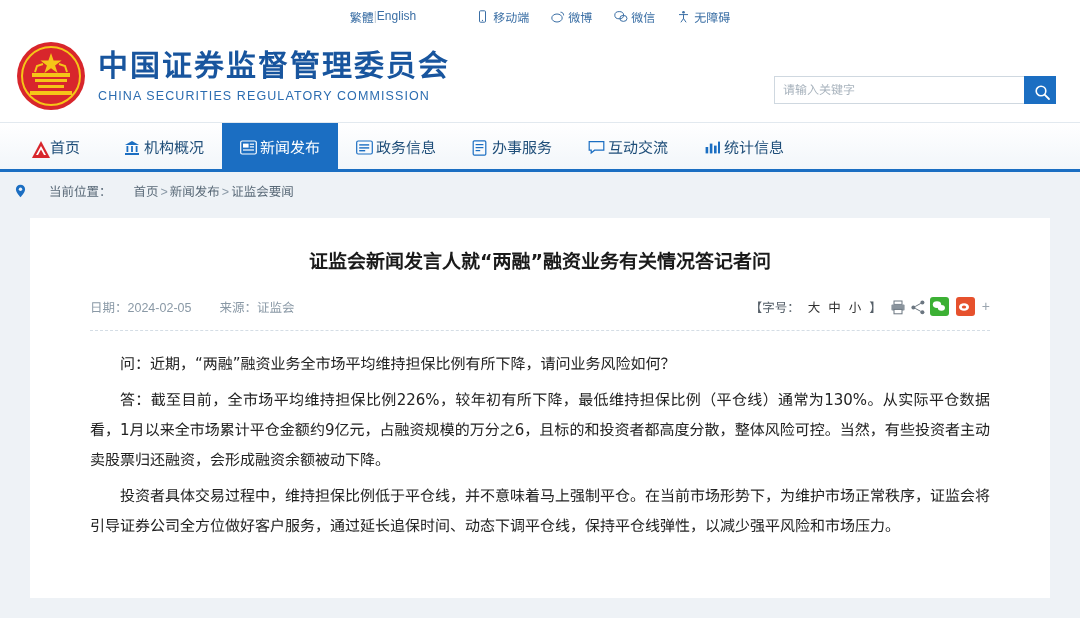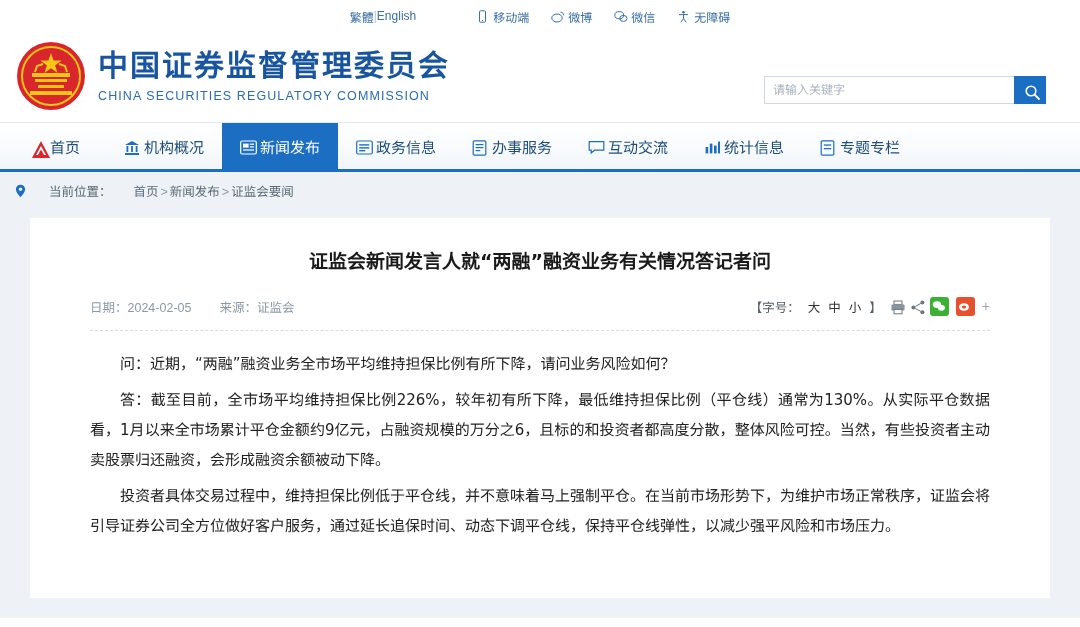--- a/index.html
+++ b/index.html
@@ -90,21 +90,21 @@
   }
   .title-en {
     font-size: 12.5px;
     color: #2b6cb0;
     letter-spacing: 1.1px;
     margin-top: 6px;
     font-weight: normal;
   }
   .search-wrap {
     position: absolute;
-    right: 34px;
+    right: 24px;
     top: 46px;
     display: flex;
     align-items: stretch;
   }
   .search-input {
     width: 250px;
     height: 28px;
     border: 1px solid #cfd8e0;
     border-right: none;
     outline: none;
@@ -403,30 +403,20 @@
         <svg width="17" height="15" viewBox="0 0 17 15">
             <rect x="1.6" y="7" width="2.6" height="6.4" fill="#1b6ec2"></rect>
             <rect x="5.8" y="3.6" width="2.6" height="9.8" fill="#1b6ec2"></rect>
             <rect x="10" y="5.6" width="2.6" height="7.8" fill="#1b6ec2"></rect>
             <rect x="14" y="1.6" width="2" height="11.8" fill="#1b6ec2"></rect>
           </svg>
       </span>
       <span class="nav-label">统计信息</span>
     </div>
 
-    <div class="nav-item">
-      <span class="ic">
-        <svg width="15" height="16" viewBox="0 0 15 16">
-            <rect x="1.2" y="0.8" width="12.6" height="14.4" rx="1.2" fill="none" stroke="#1b6ec2" stroke-width="1.2"></rect>
-            <rect x="3.8" y="4.4" width="7.4" height="1.3" fill="#1b6ec2"></rect>
-            <rect x="3.8" y="8" width="7.4" height="1.3" fill="#1b6ec2"></rect>
-          </svg>
-      </span>
-      <span class="nav-label">专题专栏</span>
-    </div>
 
   </div>
 
   <div class="breadcrumb-band">
     <span class="ic pin">
       <svg width="13" height="14" viewBox="0 0 13 14">
           <path d="M6.5 0.8c-2.6 0-4.6 2-4.6 4.5 0 3.3 4.6 7.9 4.6 7.9s4.6-4.6 4.6-7.9c0-2.5-2-4.5-4.6-4.5z" fill="#1b6ec2"></path>
           <circle cx="6.5" cy="5.2" r="1.7" fill="#eef2f6"></circle>
         </svg>
     </span>

